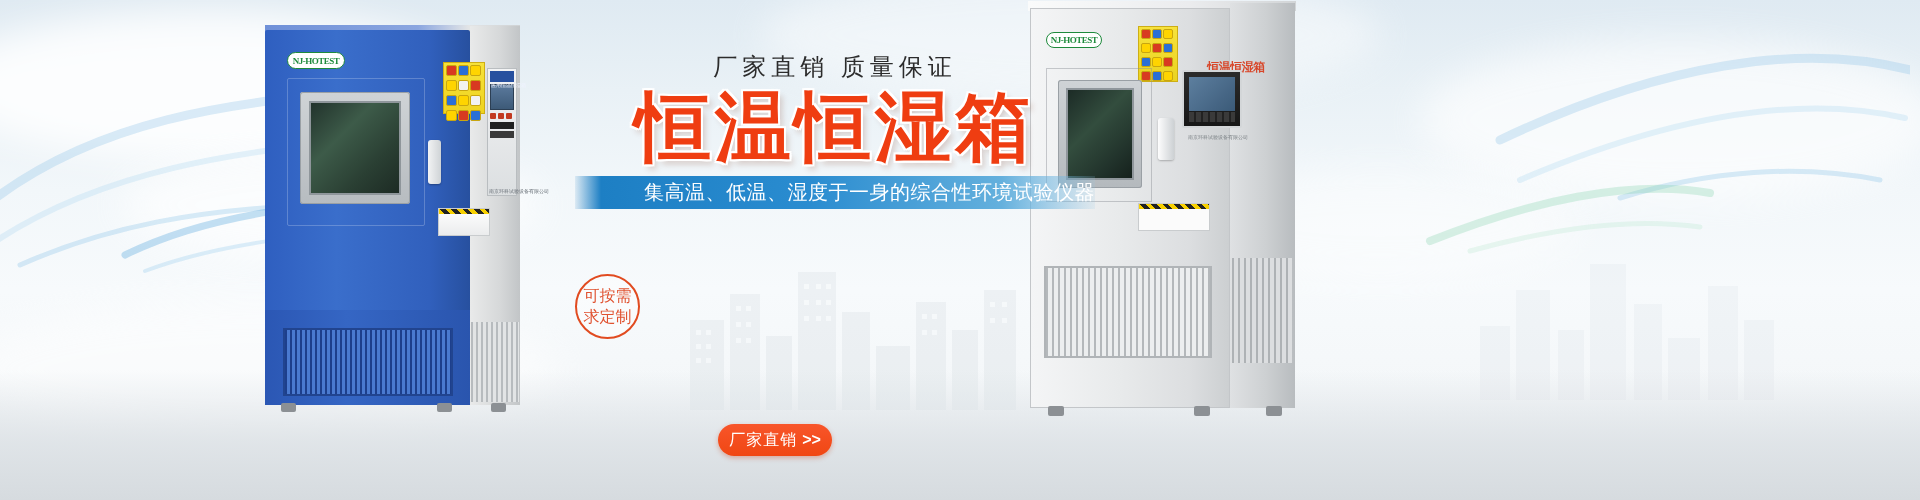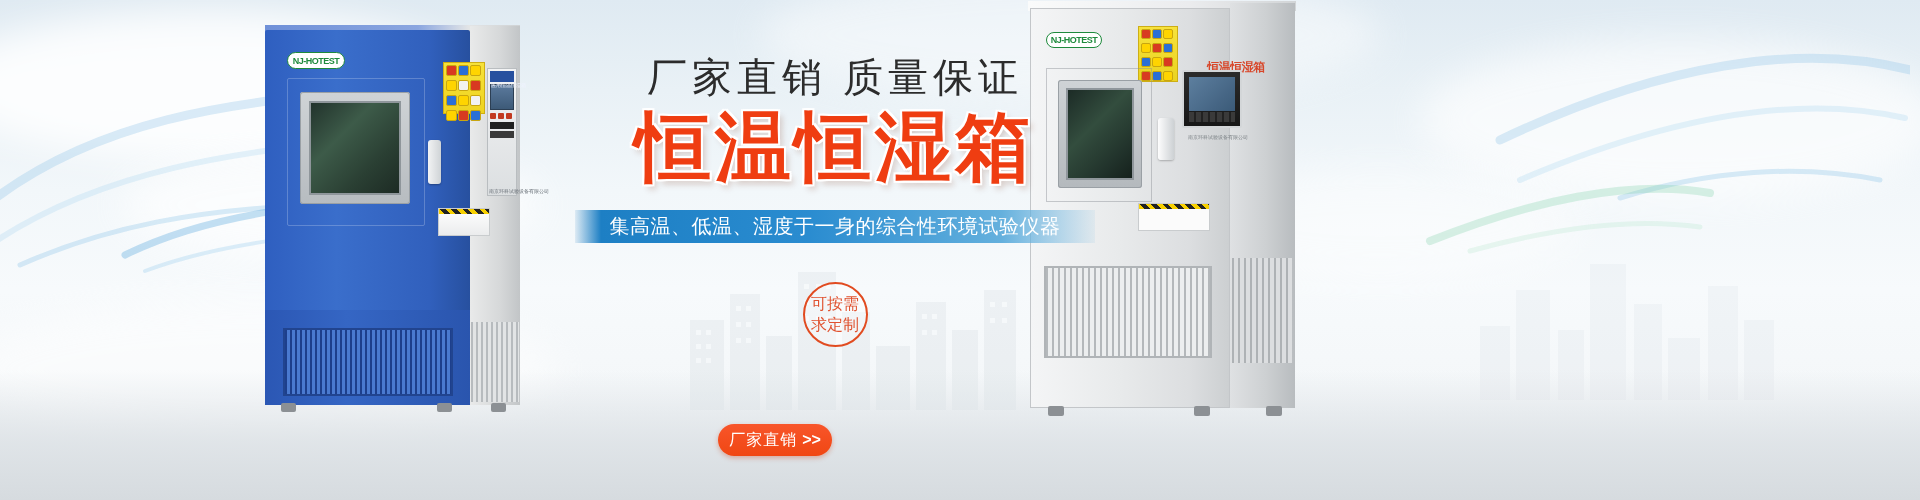--- a/index.html
+++ b/index.html
@@ -66,65 +66,67 @@
 
   
   #copy {
     position:absolute;
     left:575px;
     top:52px;
     width:520px;
     text-align:center;
   }
   #tagline {
-    font-size:40px;
+    font-size:24px;
     letter-spacing:5px;
     color:#2c2c2c;
     font-weight:400;
     line-height:1.25;
     white-space:nowrap;
   }
   #headline {
     margin-top:2px;
     font-size:76px;
     font-weight:bold;
     letter-spacing:4px;
     color:#ef3d11;
     line-height:1.12;
     white-space:nowrap;
     text-shadow:
        2px 0 0 #fff, -2px 0 0 #fff, 0 2px 0 #fff, 0 -2px 0 #fff,
        2px 2px 0 #fff, -2px -2px 0 #fff, 2px -2px 0 #fff, -2px 2px 0 #fff,
        4px 5px 6px rgba(120,40,10,.22);
   }
   #subbar {
-    margin-top:21px;
+    margin-top:7px;
     height:33px;
     line-height:33px;
     background:linear-gradient(to right,
         rgba(22,116,186,.10) 0%,
         #1d7fc4 5%,
         #2a8cd0 45%,
         #64b0dd 82%,
         rgba(150,200,230,.15) 100%);
     color:#ffffff;
     font-size:20px;
     letter-spacing:.5px;
     white-space:nowrap;
+    text-align:right;
   }
 
   
   #badges {
     position:absolute;
     left:575px;
-    top:282px;
+    top:274px;
     width:520px;
     display:flex;
     justify-content:center;
     gap:42px;
+    flex-direction:column;
   }
   .badge {
     width:65px; height:65px;
     border:2px solid #e14b20;
     border-radius:50%;
     color:#e05230;
     display:flex;
     flex-direction:column;
     align-items:center;
     justify-content:center;
@@ -150,21 +152,21 @@
     align-items:center;
     justify-content:center;
     gap:5px;
     white-space:nowrap;
     box-shadow:0 2px 5px rgba(200,60,20,.35);
     cursor:pointer;
   }
   #cta .arrows { font-weight:bold; letter-spacing:0; }
 
   
-  .machine { position:absolute; }
+  .machine { position:absolute;font-family:Liberation Serif, serif; }
 
   #machine-left { left:265px; top:30px; width:255px; height:375px; }
   .ml-body {
     position:absolute; left:0; top:0; width:205px; height:375px;
     background:linear-gradient(to right,#2f5fc0 0%,#3a6ecb 35%,#3160bd 80%,#27509f 100%);
     border-radius:2px;
   }
   .ml-side {
     position:absolute; left:205px; top:-4px; width:50px; height:379px;
     background:linear-gradient(to right,#e9eaea,#d6d8d9 60%,#c2c5c7 100%);

